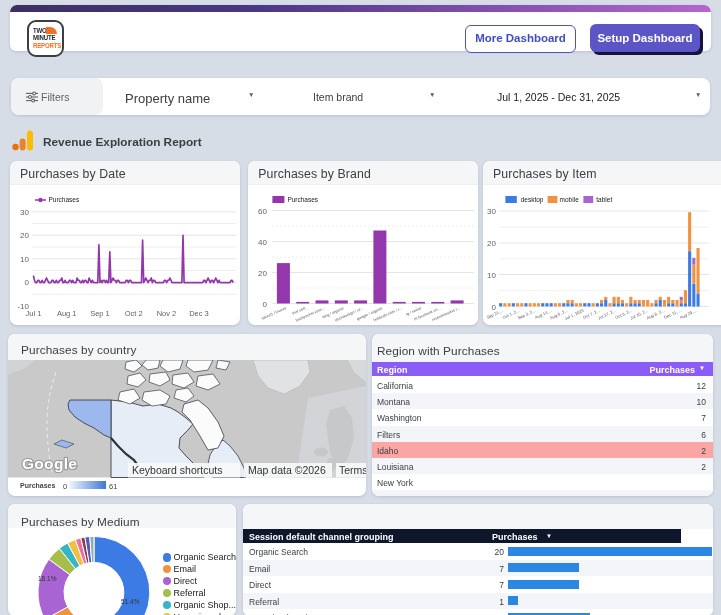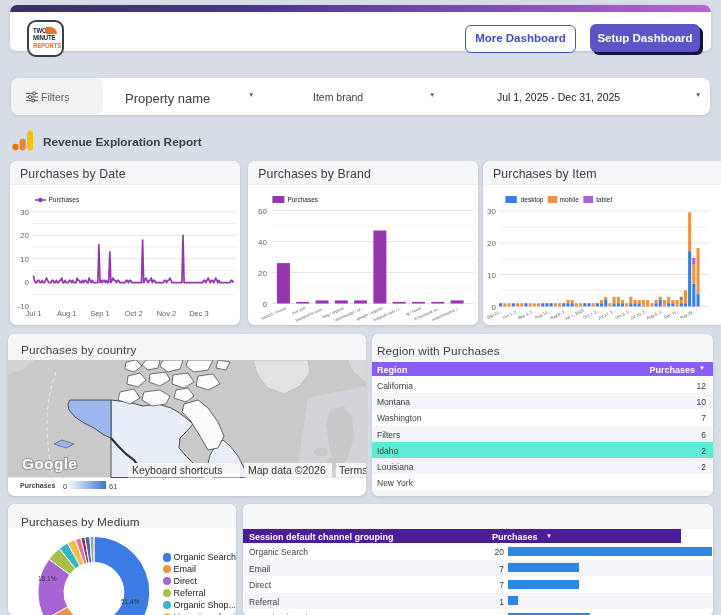--- a/index.html
+++ b/index.html
@@ -332,21 +332,21 @@
 <span style="position:absolute;right:7px;top:4px">10</span>
     </div>
     <div style="position:absolute;left:0;top:75.9px;width:341px;height:16.2px;background:#ffffff;font-size:8.5px;color:#3c4043">
 <span style="position:absolute;left:5px;top:4px">Washington</span>
 <span style="position:absolute;right:7px;top:4px">7</span>
     </div>
     <div style="position:absolute;left:0;top:92.1px;width:341px;height:16.2px;background:#f4f5f9;font-size:8.5px;color:#3c4043">
 <span style="position:absolute;left:5px;top:4px">Filters</span>
 <span style="position:absolute;right:7px;top:4px">6</span>
     </div>
-    <div style="position:absolute;left:0;top:108.3px;width:341px;height:16.2px;background:#5eead4;font-size:8.5px;color:#3c4043">
+    <div style="position:absolute;left:0;top:108.3px;width:341px;height:16.2px;background:#fca5a5;font-size:8.5px;color:#3c4043">
 <span style="position:absolute;left:5px;top:4px">Idaho</span>
 <span style="position:absolute;right:7px;top:4px">2</span>
     </div>
     <div style="position:absolute;left:0;top:124.5px;width:341px;height:16.2px;background:#f4f5f9;font-size:8.5px;color:#3c4043">
 <span style="position:absolute;left:5px;top:4px">Louisiana</span>
 <span style="position:absolute;right:7px;top:4px">2</span>
     </div>
     <div style="position:absolute;left:0;top:140.7px;width:394px;height:16.2px;background:#ffffff;font-size:8.5px;color:#3c4043">
 <span style="position:absolute;left:5px;top:4px">New York</span>
 <span style="position:absolute;right:7px;top:4px">2</span>
@@ -383,21 +383,21 @@
     <div style="position:absolute;left:154.5px;top:85.2px;width:8.5px;height:8.5px;border-radius:50%;background:#a6bf4b"></div>
 <div style="position:absolute;left:165.5px;top:84.2px;font-size:9px;color:#202124;white-space:nowrap">Referral</div>
     <div style="position:absolute;left:154.5px;top:97.1px;width:8.5px;height:8.5px;border-radius:50%;background:#35b5c5"></div>
 <div style="position:absolute;left:165.5px;top:96.1px;font-size:9px;color:#202124;white-space:nowrap">Organic Shop...</div>
     <div style="position:absolute;left:154.5px;top:109.0px;width:8.5px;height:8.5px;border-radius:50%;background:#f0bf43"></div>
 <div style="position:absolute;left:165.5px;top:108.0px;font-size:9px;color:#202124;white-space:nowrap">Unassigned</div>
 </div>
 
 <div class="card" style="left:243px;top:503.6px;width:470px;height:112px;overflow:hidden">
   <div class="chead" style="height:25.5px;border-bottom:none"></div>
-  <div style="position:absolute;left:0;top:25.5px;width:438px;height:14px;background:#4c1d95;color:#fff;font-size:9px;font-weight:700">
+  <div style="position:absolute;left:0;top:25.5px;width:438px;height:14px;background:#0f172a;color:#fff;font-size:9px;font-weight:700">
     <span style="position:absolute;left:6px;top:2.5px">Session default channel grouping</span>
     <span style="position:absolute;left:249px;top:2.5px">Purchases</span>
     <span style="position:absolute;left:303px;top:4px;font-size:6px">▼</span>
   </div>
   <div style="position:absolute;left:0;top:39.5px;width:470px;height:16.6px;background:#ffffff;font-size:8.5px;color:#3c4043">
 <span style="position:absolute;left:6px;top:4px">Organic Search</span>
 <span style="position:absolute;left:245px;width:16px;text-align:right;top:4px">20</span>
 <div style="position:absolute;left:265px;top:3.5px;width:204.0px;height:9px;background:#2b87e3"></div>
     </div>
     <div style="position:absolute;left:0;top:56.1px;width:470px;height:16.6px;background:#f4f5f9;font-size:8.5px;color:#3c4043">

